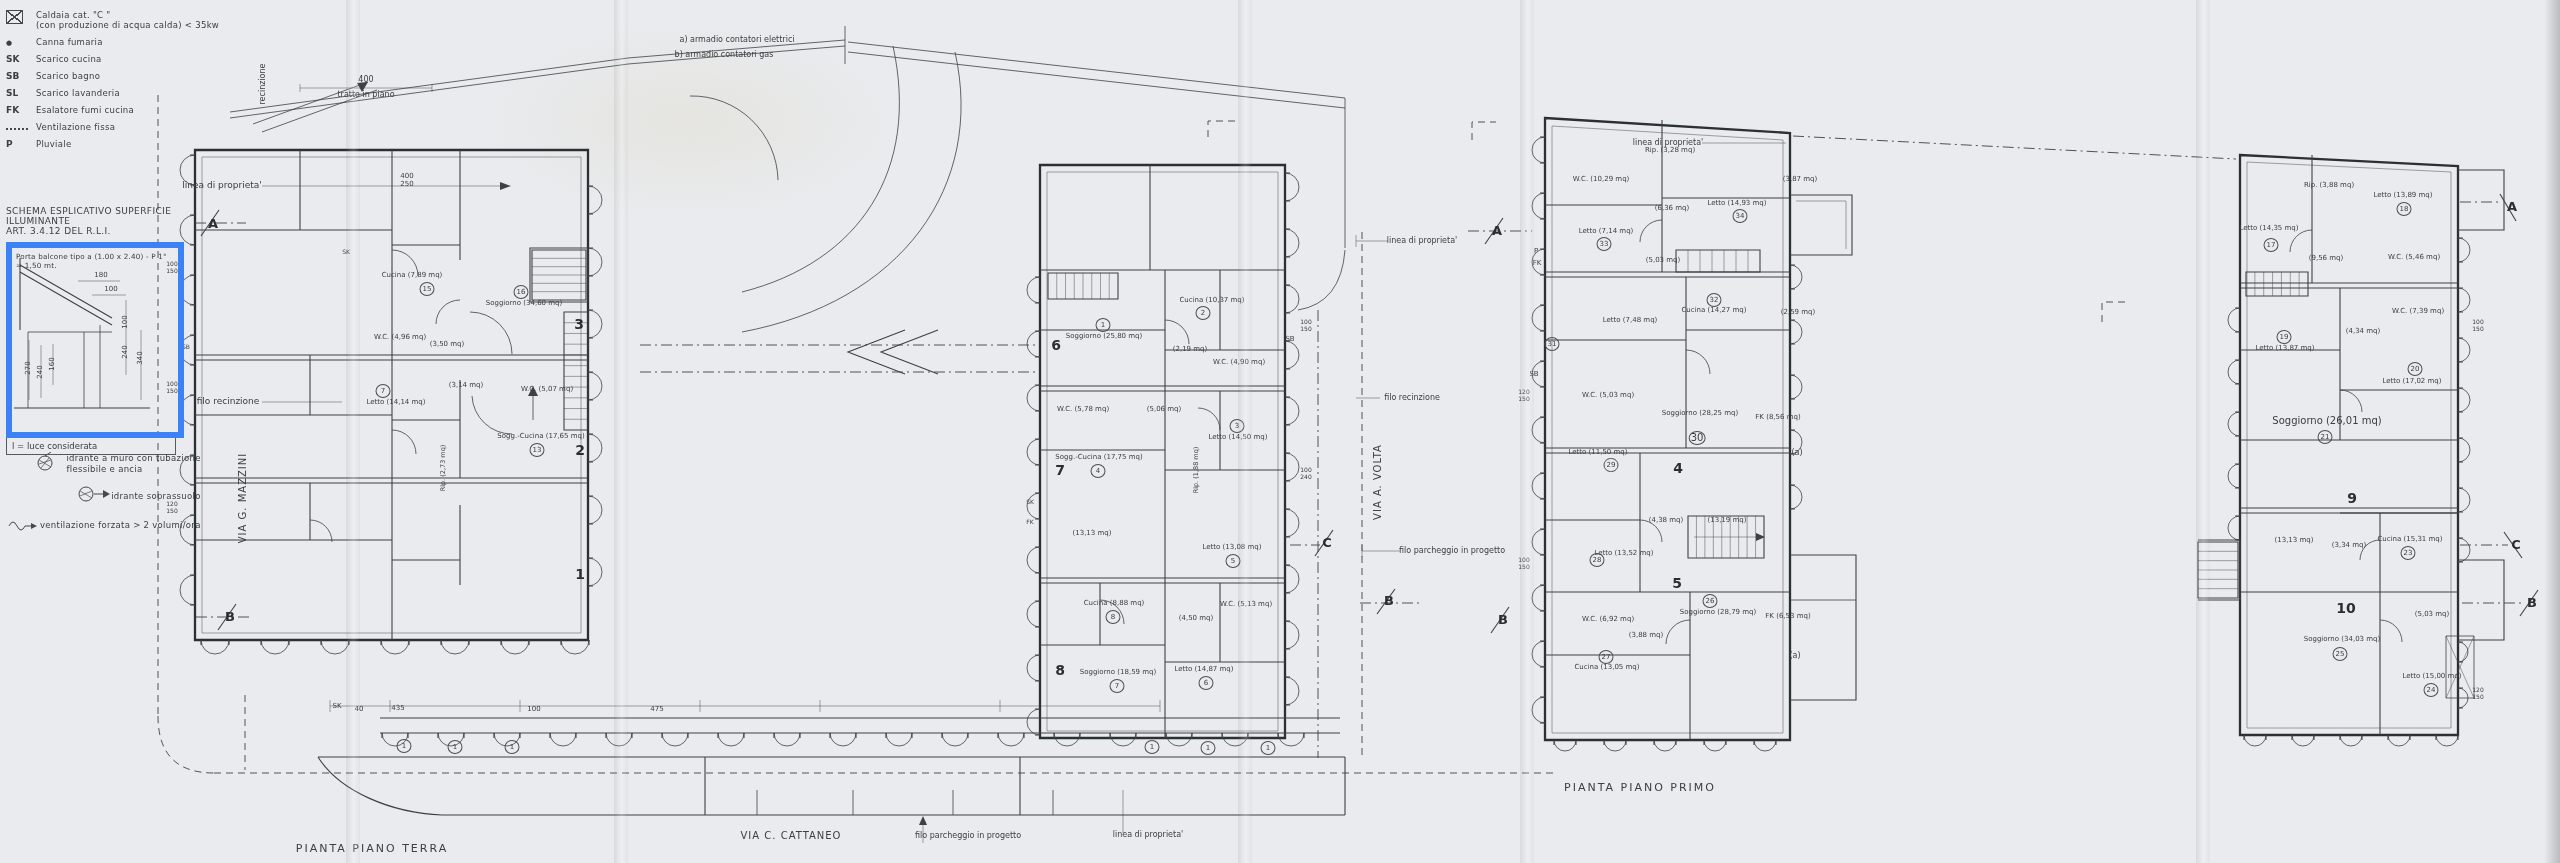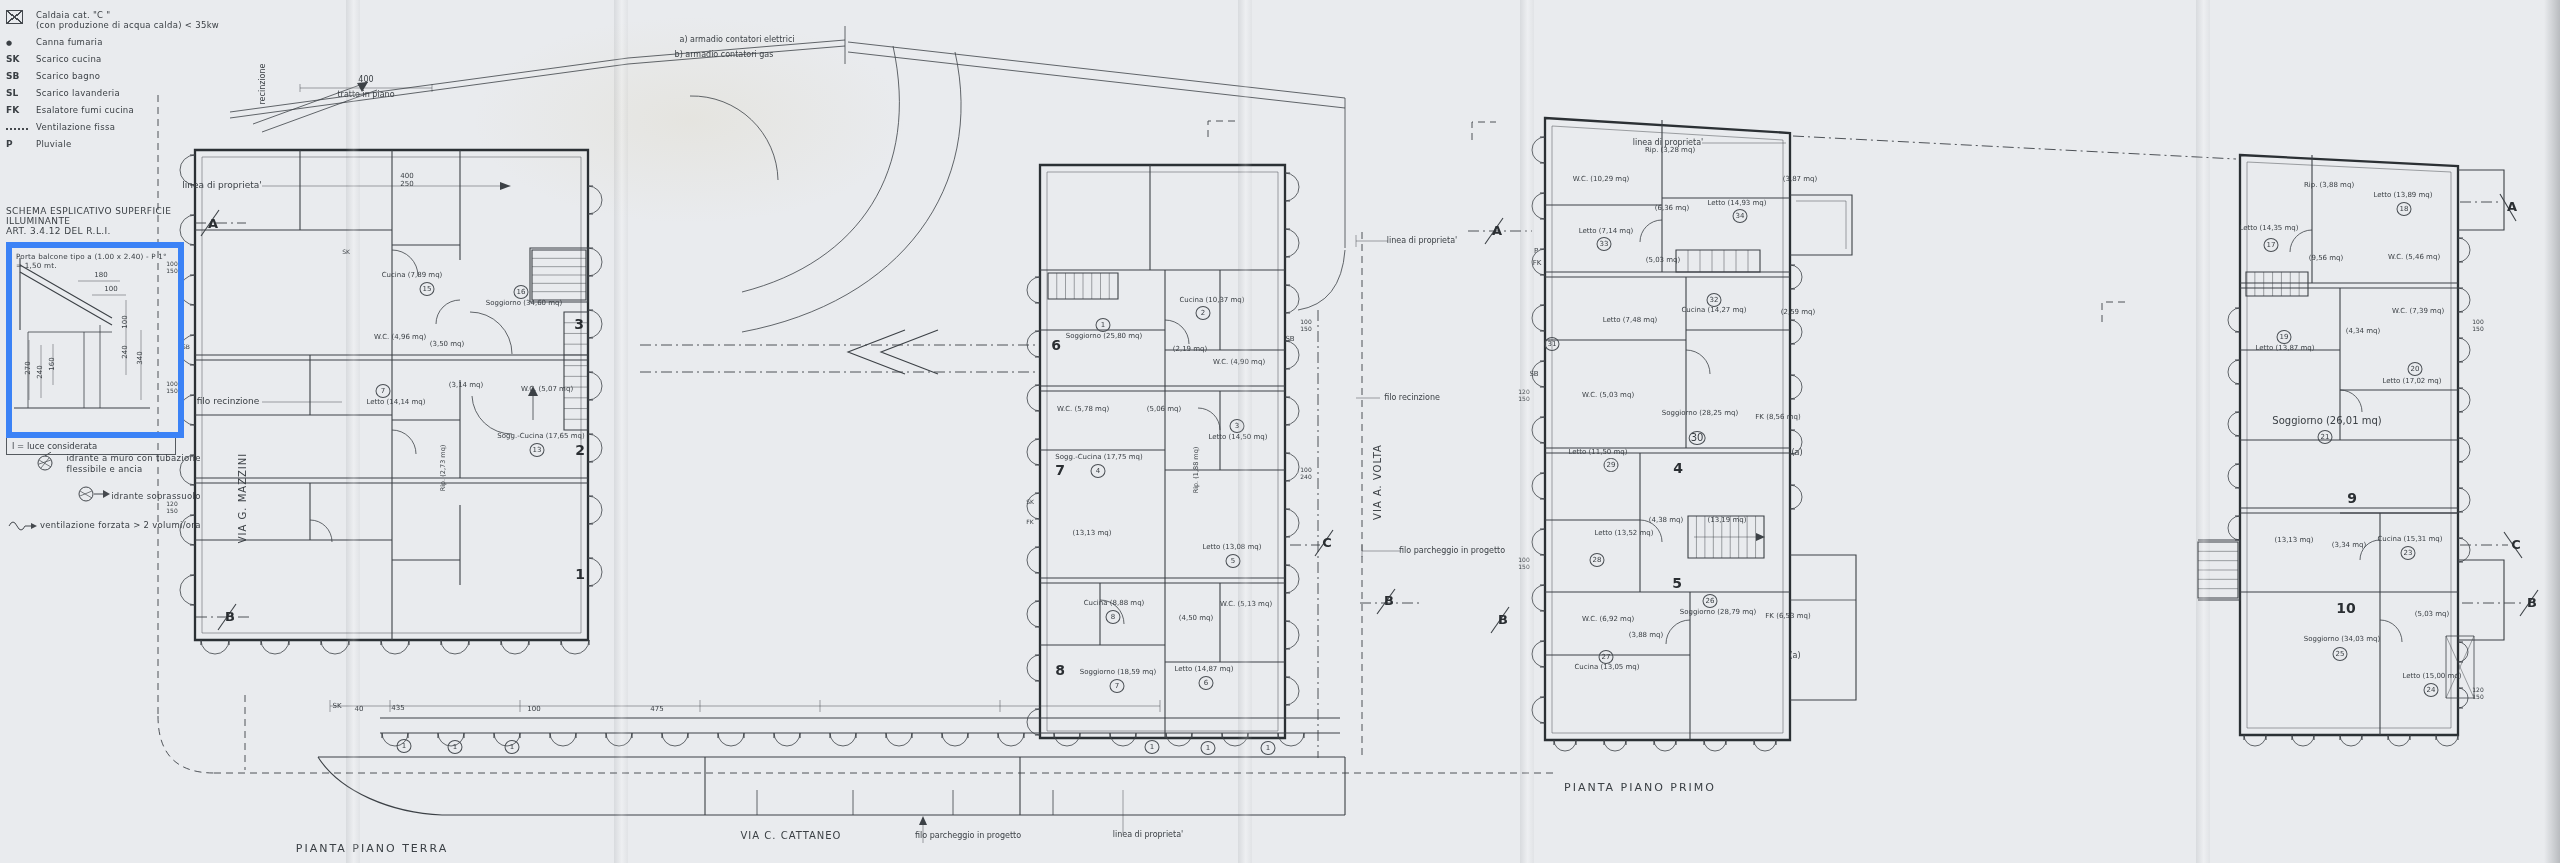--- a/index.html
+++ b/index.html
@@ -551,21 +551,21 @@
       <div class="lbl circ" style="left: 1544px; top: 344px; font-size: 7px; transform: translate(-50%, -50%); margin-left: 8px;">31</div>
       <div class="lbl" style="left: 1714px; top: 311px; font-size: 7px; transform: translate(-50%, -50%);">Cucina (14,27 mq)</div>
       <div class="lbl circ" style="left: 1714px; top: 300px; font-size: 7px; transform: translate(-50%, -50%);">32</div>
       <div class="lbl" style="left: 1798px; top: 313px; font-size: 7px; transform: translate(-50%, -50%);">(2,59 mq)</div>
       <div class="lbl" style="left: 1700px; top: 414px; font-size: 7px; transform: translate(-50%, -50%);">Soggiorno (28,25 mq)</div>
       <div class="lbl circ" style="left: 1697px; top: 428px; font-size: 10px; transform: translate(-50%, -50%); margin-top: 10px;">30</div>
       <div class="lbl" style="left: 1608px; top: 396px; font-size: 7px; transform: translate(-50%, -50%);">W.C. (5,03 mq)</div>
       <div class="lbl" style="left: 1778px; top: 418px; font-size: 7px; transform: translate(-50%, -50%);">FK (8,56 mq)</div>
       <div class="lbl" style="left: 1598px; top: 453px; font-size: 7px; transform: translate(-50%, -50%);">Letto (11,50 mq)</div>
       <div class="lbl circ" style="left: 1611px; top: 465px; font-size: 7px; transform: translate(-50%, -50%); border-radius: 7px;">29</div>
-      <div class="lbl" style="left: 1624px; top: 534px; font-size: 7px; transform: translate(-50%, -50%);">Letto (13,52 mq)</div>
+      <div class="lbl" style="left: 1624px; top: 554px; font-size: 7px; transform: translate(-50%, -50%);">Letto (13,52 mq)</div>
       <div class="lbl circ" style="left: 1597px; top: 560px; font-size: 7px; transform: translate(-50%, -50%);">28</div>
       <div class="lbl" style="left: 1727px; top: 521px; font-size: 7px; transform: translate(-50%, -50%);">(13,19 mq)</div>
       <div class="lbl" style="left: 1666px; top: 521px; font-size: 7px; transform: translate(-50%, -50%);">(4,38 mq)</div>
       <div class="lbl" style="left: 1718px; top: 613px; font-size: 7px; transform: translate(-50%, -50%);">Soggiorno (28,79 mq)</div>
       <div class="lbl circ" style="left: 1710px; top: 601px; font-size: 7px; transform: translate(-50%, -50%);">26</div>
       <div class="lbl" style="left: 1608px; top: 620px; font-size: 7px; transform: translate(-50%, -50%);">W.C. (6,92 mq)</div>
       <div class="lbl" style="left: 1646px; top: 636px; font-size: 7px; transform: translate(-50%, -50%);">(3,88 mq)</div>
       <div class="lbl" style="left: 1607px; top: 668px; font-size: 7px; transform: translate(-50%, -50%);">Cucina (13,05 mq)</div>
       <div class="lbl circ" style="left: 1606px; top: 657px; font-size: 7px; transform: translate(-50%, -50%);">27</div>
       <div class="lbl" style="left: 1788px; top: 617px; font-size: 7px; transform: translate(-50%, -50%);">FK (6,53 mq)</div>

